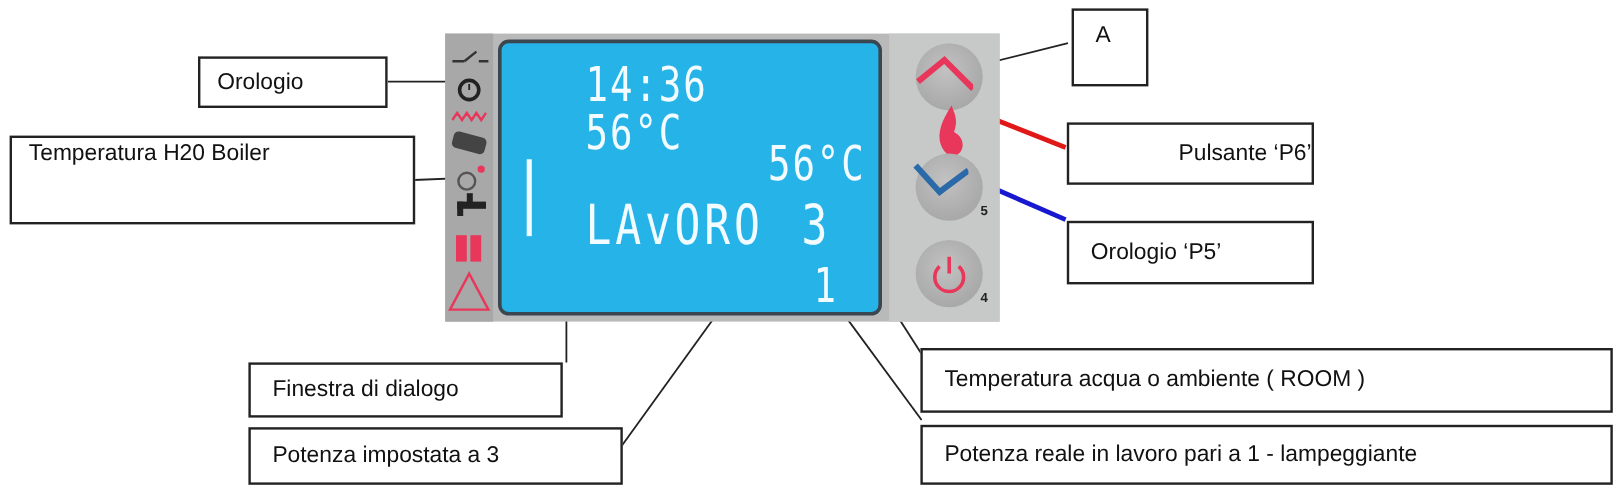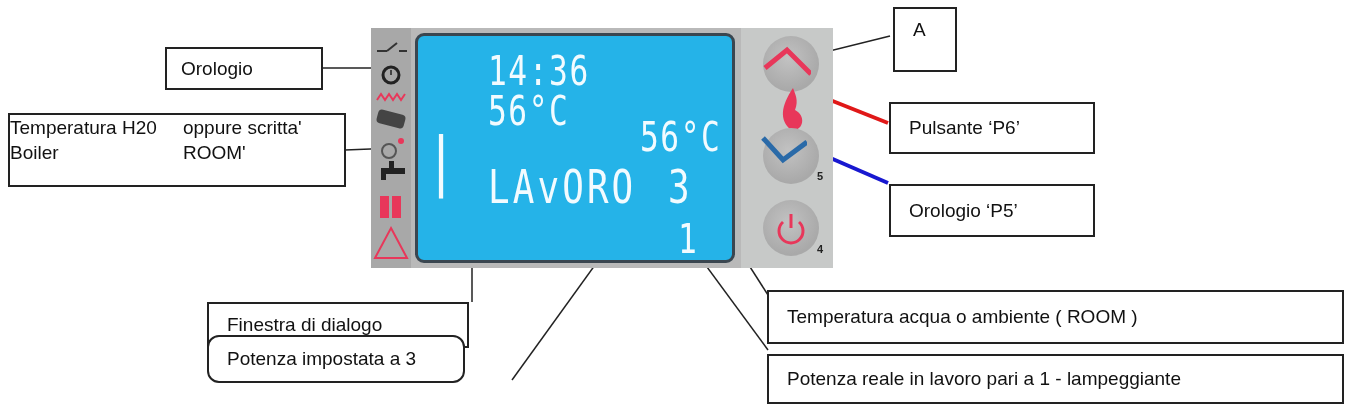--- a/index.html
+++ b/index.html
@@ -1,18 +1,18 @@
 <!DOCTYPE html>
 <html><head>
 <meta charset="utf-8">
 <style>
   html,body{margin:0;padding:0;background:#fff;}
   body{width:1351px;height:412px;position:relative;overflow:hidden;font-family:"Liberation Sans",sans-serif;}
   .box{position:absolute;border:2px solid #222;background:#fff;color:#111;font-size:19px;box-sizing:border-box;padding-left:18px;display:flex;align-items:center;}
-  .box.multi{align-items:flex-start;flex-direction:row;padding-left:0;line-height:25px;}
+  .box.multi{align-items:flex-start;flex-direction:column;padding-left:14px;line-height:25px;}
   #device{position:absolute;left:371px;top:28px;width:462px;height:240px;background:#b9b9b9;}
   #iconstrip{position:absolute;left:0;top:0;width:40px;height:240px;background:#a8a8a8;}
   #lcd{position:absolute;left:44px;top:5px;width:320px;height:230px;background:#25b3e8;border:3px solid #3a4650;border-radius:9px;box-sizing:border-box;}
   #btnpanel{position:absolute;left:370px;top:0;width:92px;height:240px;background:#c7c9c8;}
   .seg{position:absolute;color:#f2fbff;font-family:"DejaVu Sans Mono",monospace;font-weight:normal;letter-spacing:2px;transform:scaleX(0.78);transform-origin:left top;}
   .btn{position:absolute;width:56px;height:56px;border-radius:50%;background:radial-gradient(circle at 45% 40%,#c2c2c2,#a9a9a9 70%);}
   .num{position:absolute;font-size:11px;font-weight:bold;color:#222;}
   svg.lines{position:absolute;left:0;top:0;}
 </style>
 </head>
@@ -100,32 +100,31 @@
     </div>
     <div class="num" style="left:76px;top:215px;">4</div>
   </div>
 </div>
 
 <div class="box" style="left:165px;top:47px;width:158px;height:43px;padding-left:14px;">
     <span>Orologio</span>
   </div>
 <div class="box multi" style="left:8px;top:113px;width:338px;height:74px;">
   <span>Temperatura H20  Boiler</span>
-  <span>oppure scritta' ROOM'</span>
 </div>
 <div class="box" style="left:207px;top:302px;width:262px;height:46px;">
     <span>Finestra di dialogo</span>
   </div>
-<div class="box" style="left:207px;top:335px;width:258px;height:48px;border-radius:12px;">
+<div class="box" style="left:207px;top:356px;width:312px;height:48px;">
     <span>Potenza impostata a 3</span>
   </div>
 <div class="box" style="left:893px;top:7px;width:64px;height:65px;align-items:flex-start;padding-top:10px;">
     <span>A</span>
   </div>
-<div class="box" style="left:889px;top:102px;width:206px;height:52px;">
+<div class="box" style="left:889px;top:102px;width:206px;height:52px;justify-content:flex-end;">
     <span>Pulsante ‘P6’</span>
   </div>
 <div class="box" style="left:889px;top:184px;width:206px;height:53px;">
     <span>Orologio ‘P5’</span>
   </div>
 <div class="box" style="left:767px;top:290px;width:577px;height:54px;align-items:center;">
     <span>Temperatura acqua o ambiente ( ROOM )</span>
   </div>
 <div class="box" style="left:767px;top:354px;width:577px;height:50px;">
     <span>Potenza reale in lavoro pari a 1 - lampeggiante</span>

